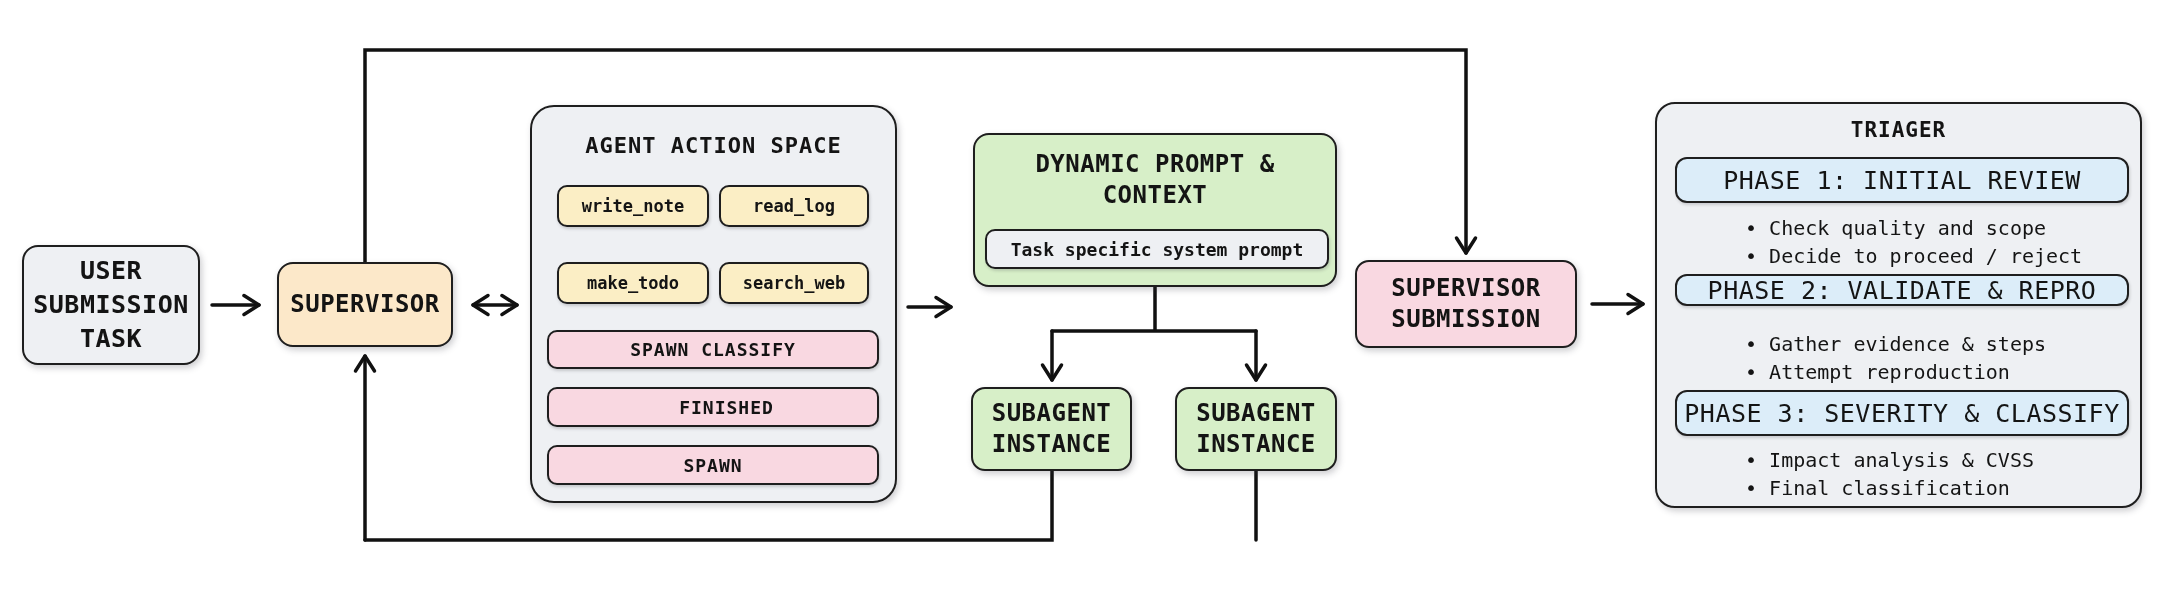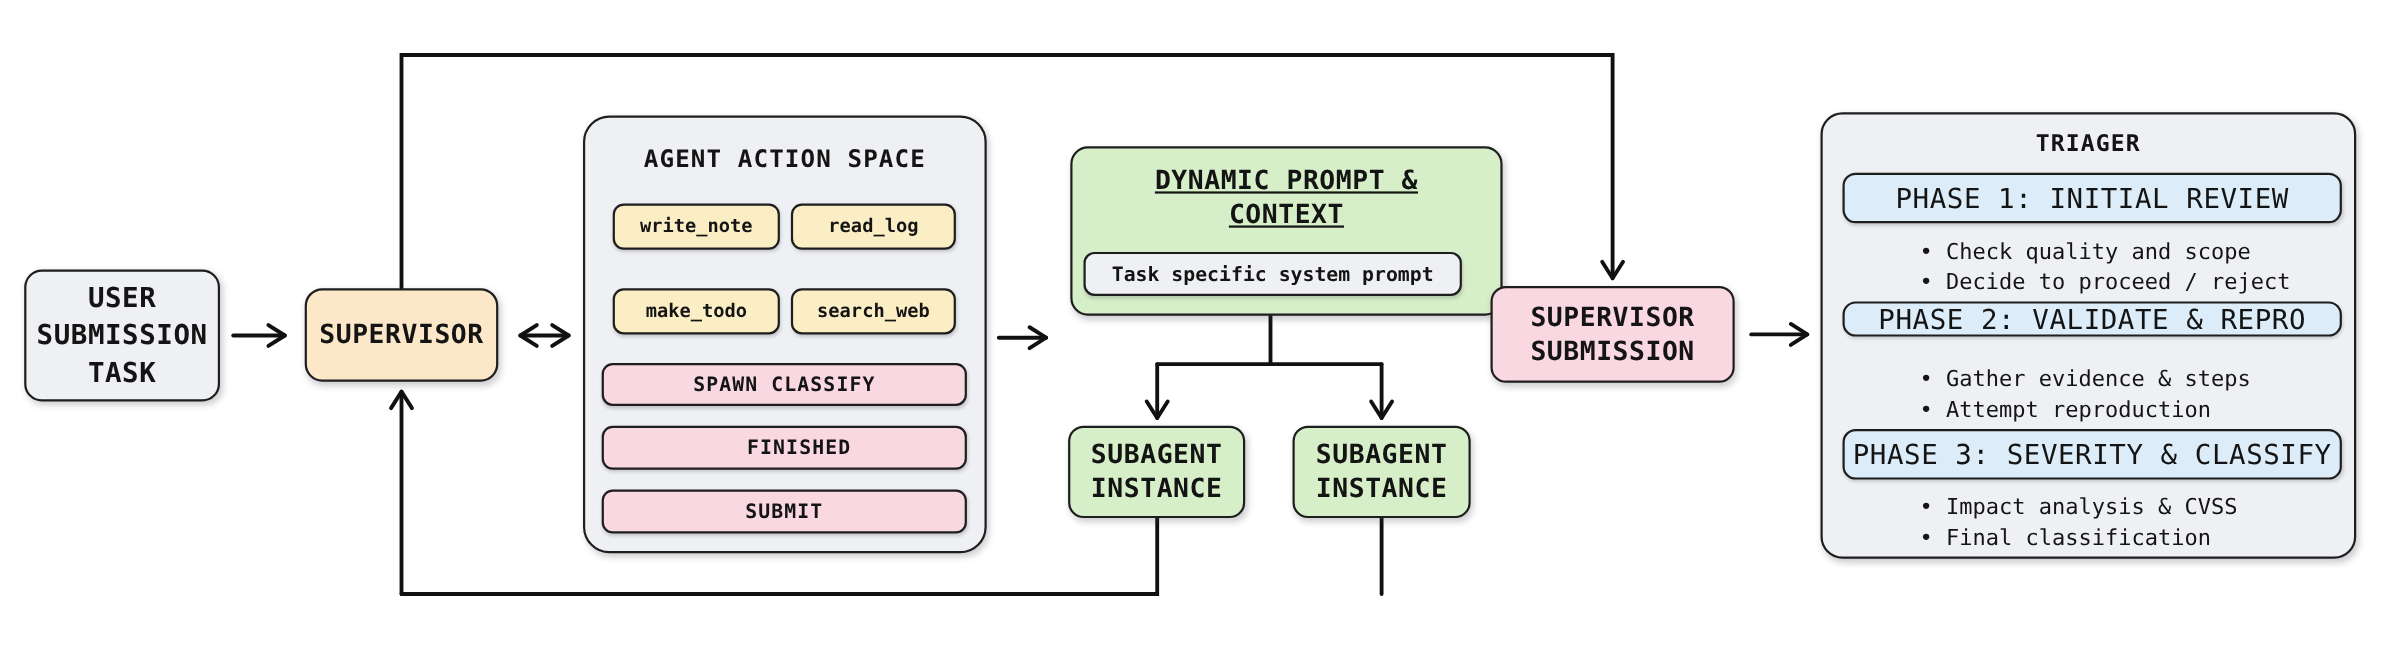--- a/index.html
+++ b/index.html
@@ -80,24 +80,24 @@
   </div>
 
   <div class="container" style="left:530px;top:105px;width:367px;height:398px;">
     <div class="container-title" style="top:26px;">AGENT ACTION SPACE</div>
     <div class="btn tool" style="left:25px;top:78px;width:152px;height:42px;">write_note</div>
     <div class="btn tool" style="left:187px;top:78px;width:150px;height:42px;">read_log</div>
     <div class="btn tool" style="left:25px;top:155px;width:152px;height:42px;">make_todo</div>
     <div class="btn tool" style="left:187px;top:155px;width:150px;height:42px;">search_web</div>
     <div class="btn pinkbtn" style="left:15px;top:223px;width:332px;height:39px;">SPAWN CLASSIFY</div>
     <div class="btn pinkbtn" style="left:15px;top:280px;width:332px;height:40px;padding-left:27px;">FINISHED</div>
-    <div class="btn pinkbtn" style="left:15px;top:338px;width:332px;height:40px;">SUBMIT</div>
+    <div class="btn pinkbtn" style="left:15px;top:338px;width:332px;height:40px;">SPAWN</div>
   </div>
 
-  <div class="node green prompt-box" style="left:973px;top:133px;width:393px;height:154px;text-decoration:underline;">
+  <div class="node green prompt-box" style="left:973px;top:133px;width:364px;height:154px;">
     <span class="node-line">DYNAMIC PROMPT &amp;</span>
     <span class="node-line">CONTEXT</span>
     <div class="inner-box" style="left:10px;top:94px;width:344px;height:40px;">Task specific system prompt</div>
   </div>
 
   <div class="node green subagent" style="left:971px;top:387px;width:161px;height:84px;">
     <span class="node-line">SUBAGENT</span>
     <span class="node-line">INSTANCE</span>
   </div>
   <div class="node green subagent" style="left:1175px;top:387px;width:162px;height:84px;">

